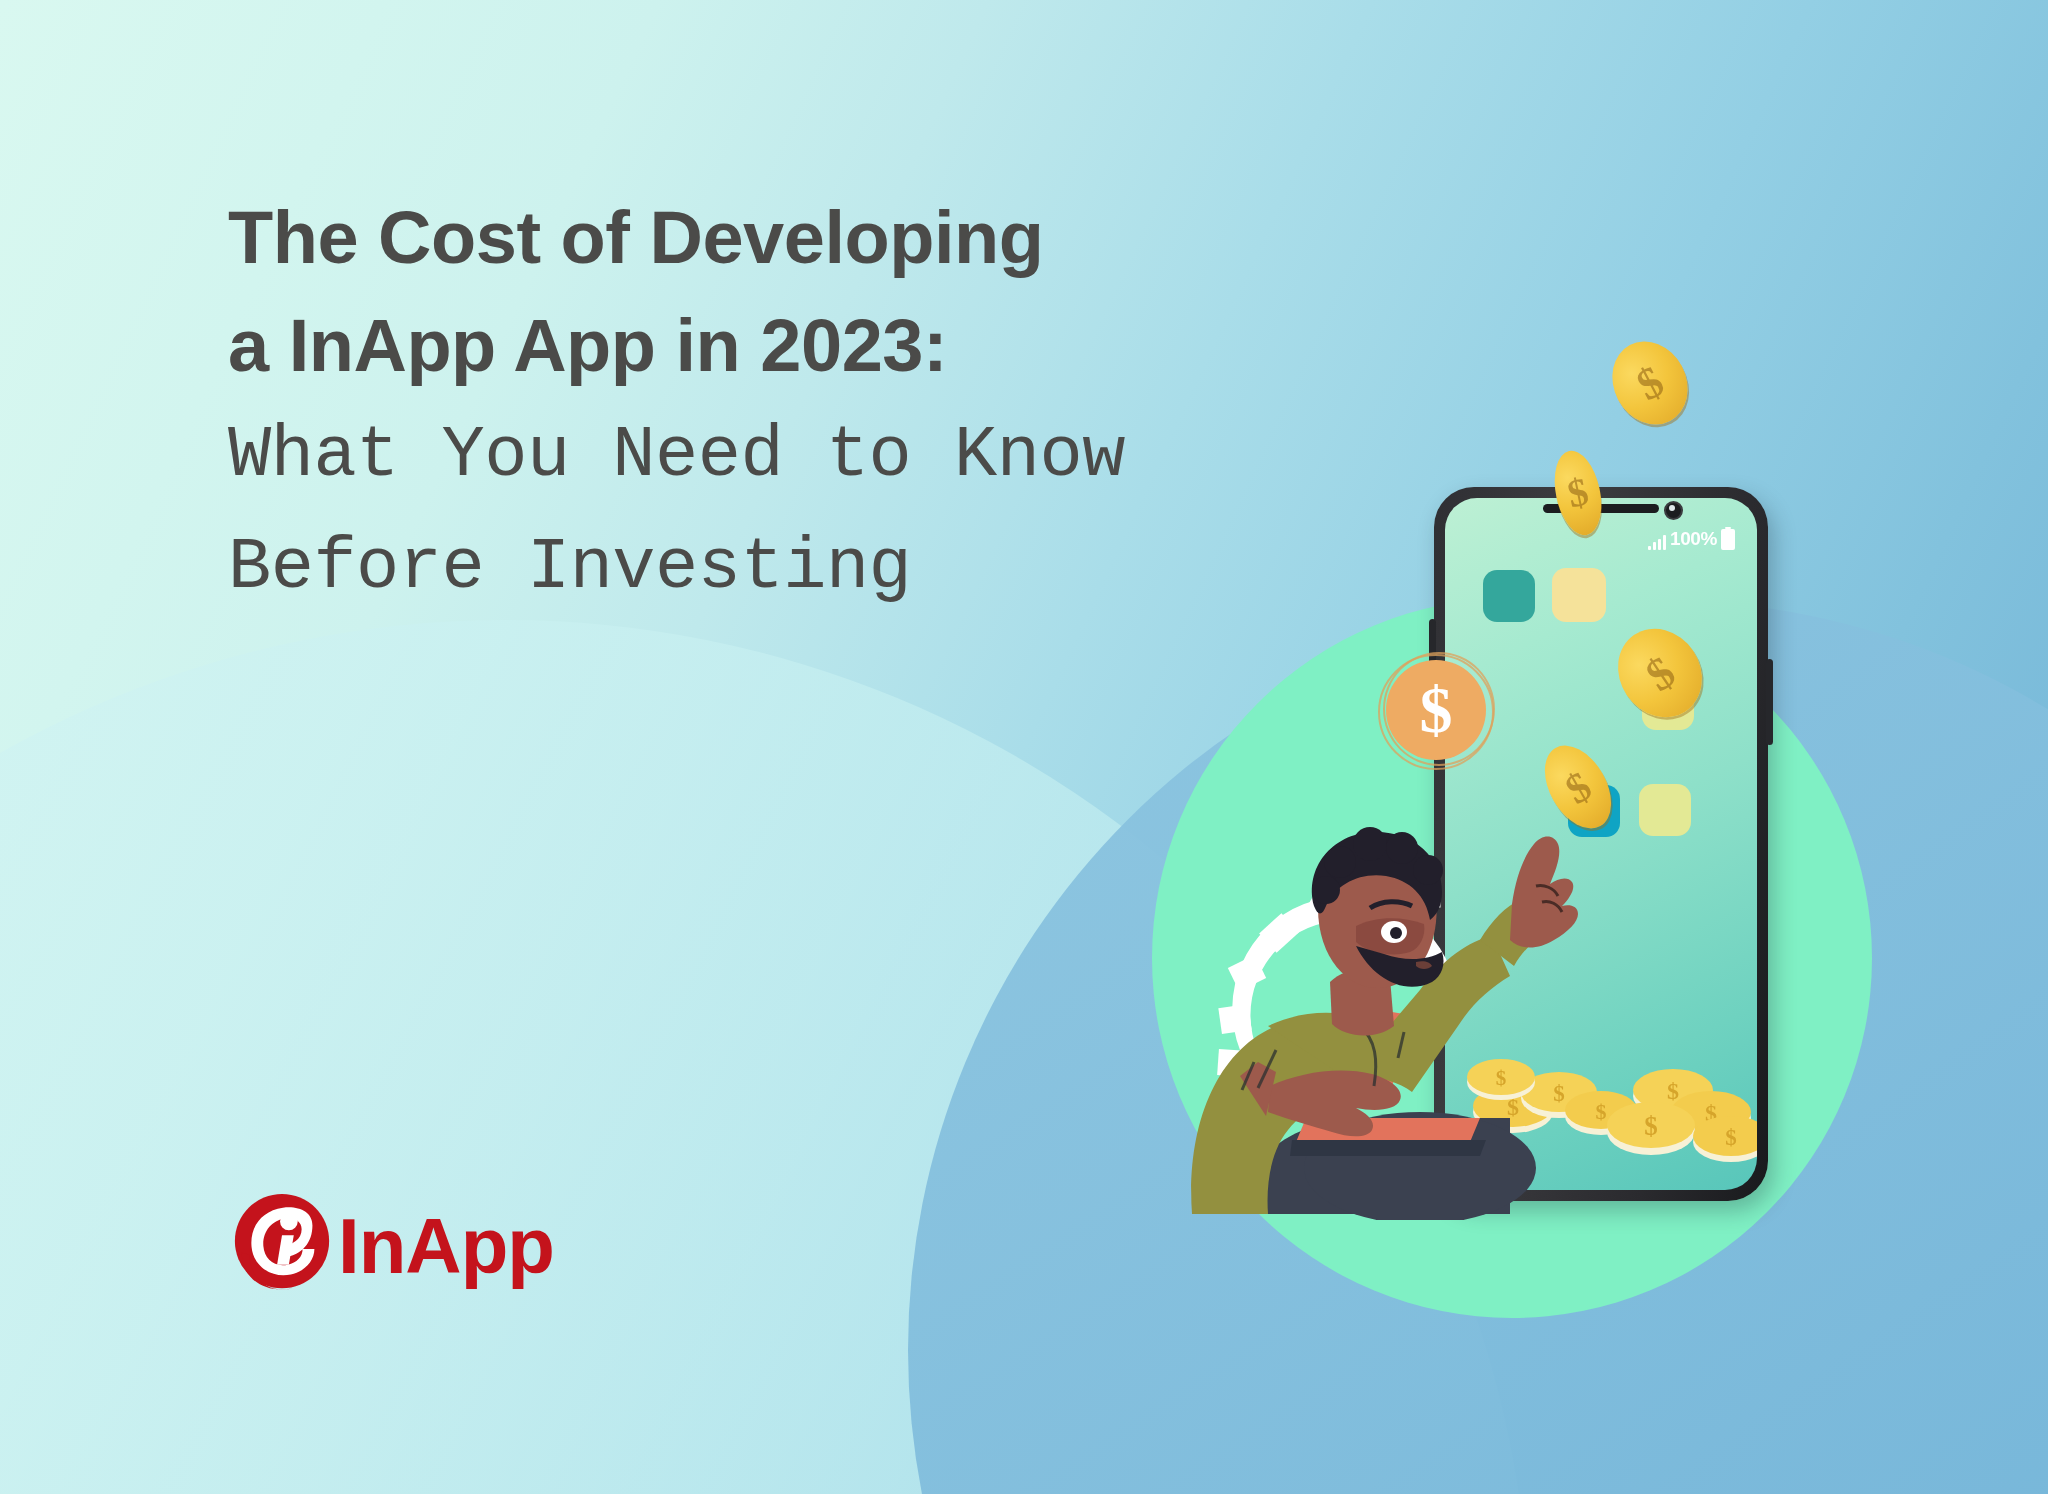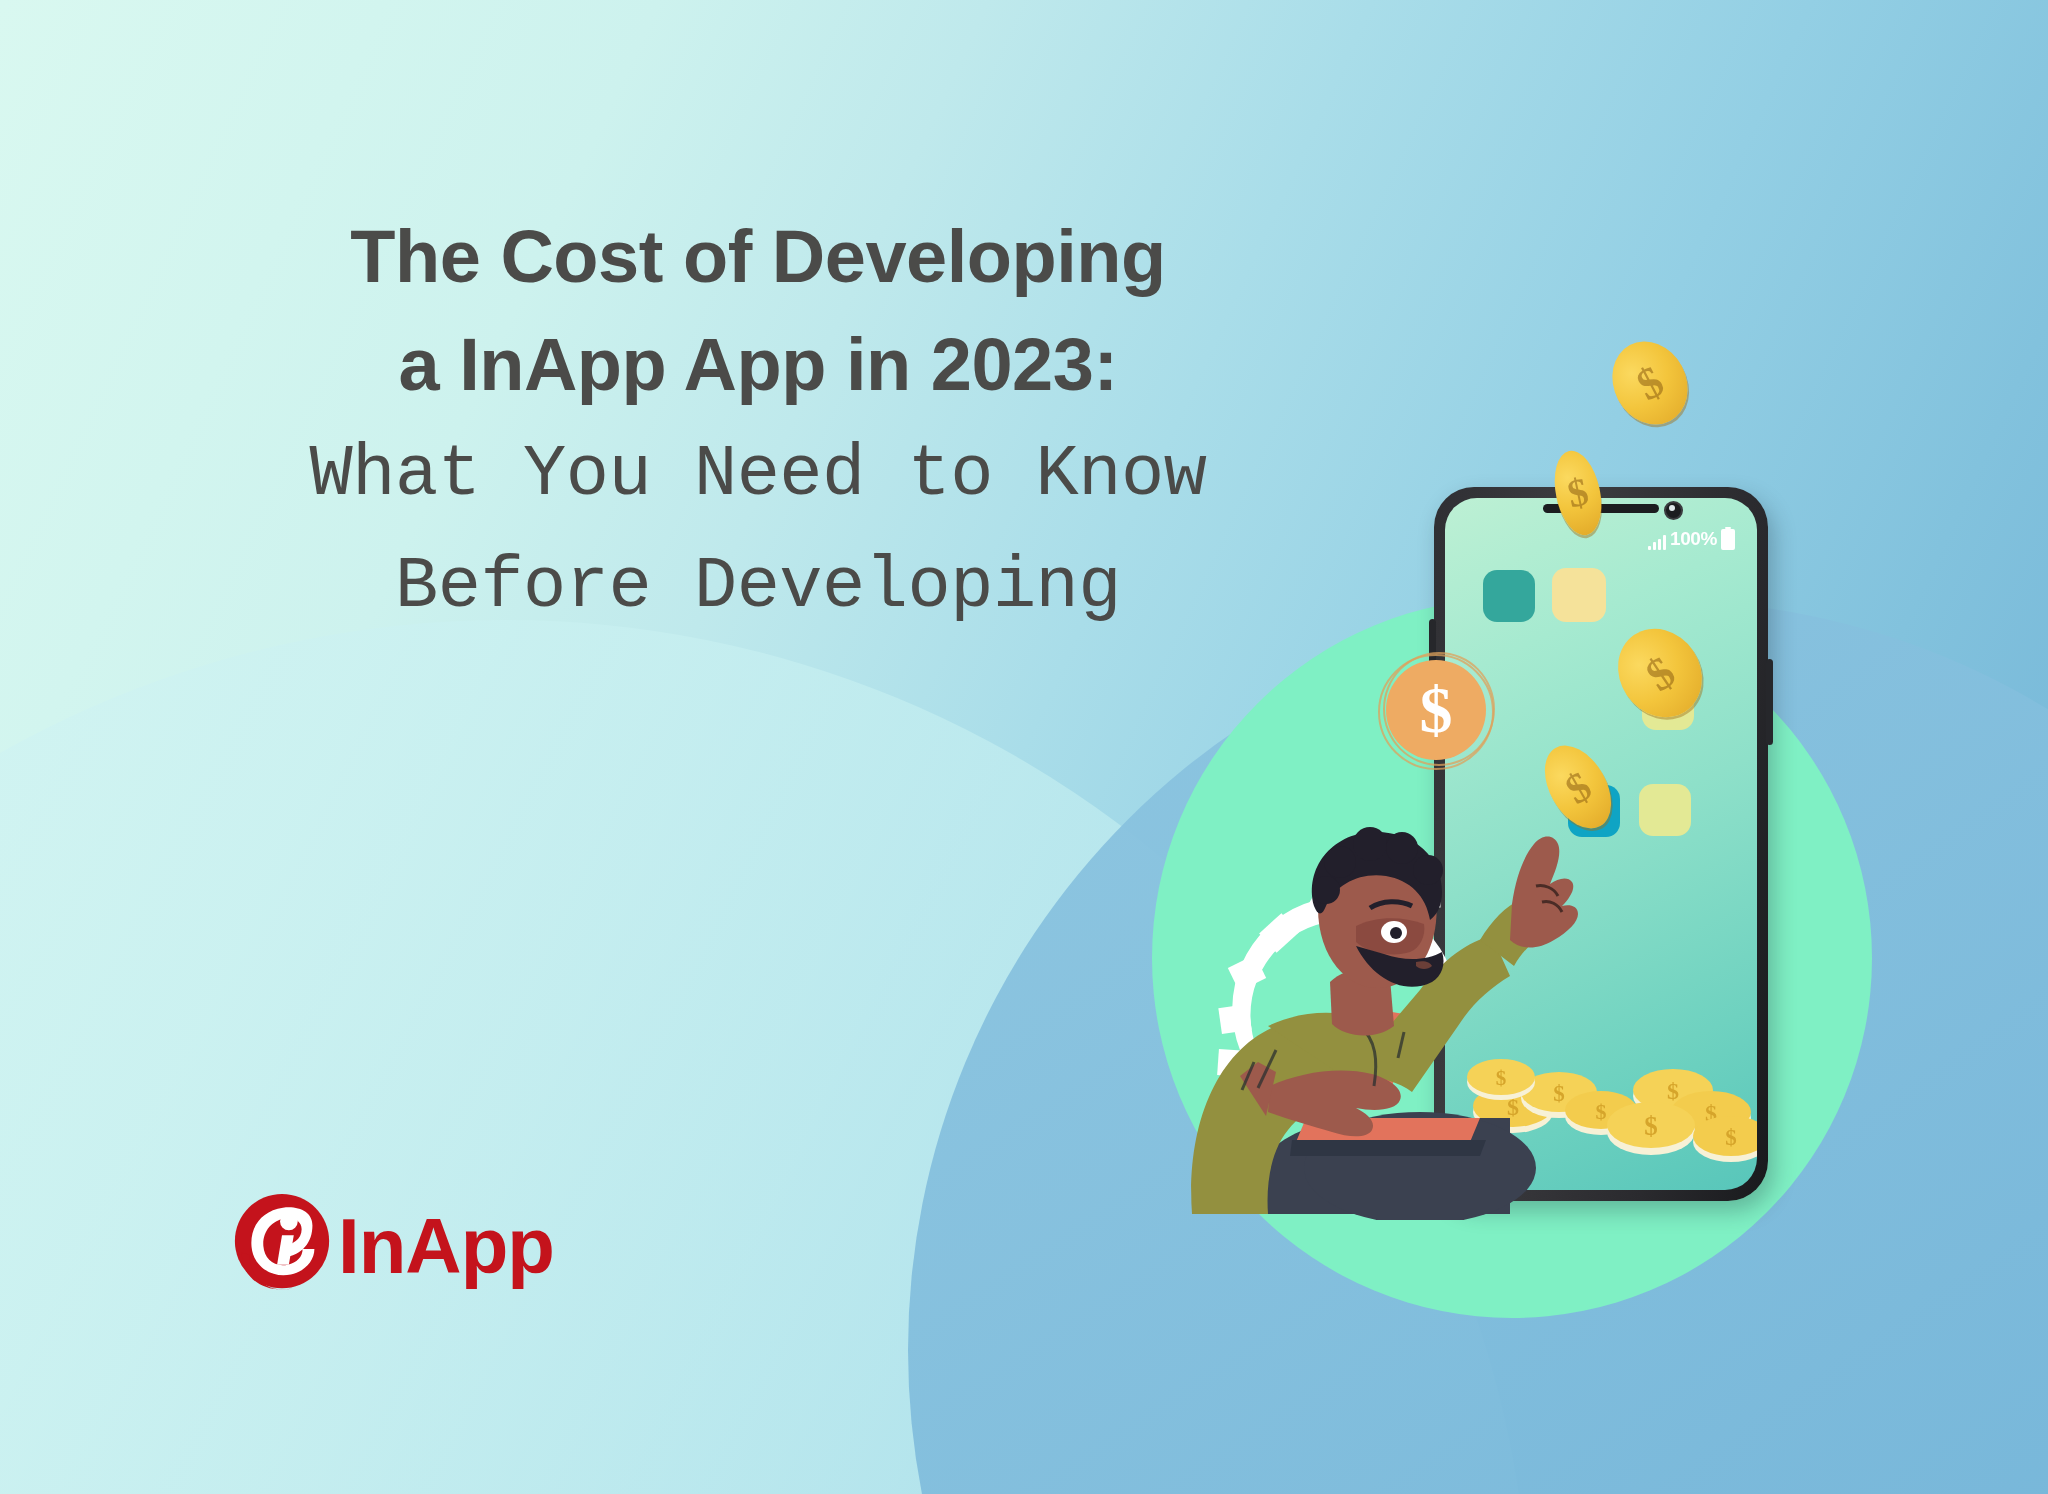--- a/index.html
+++ b/index.html
@@ -54,23 +54,22 @@
     width: 720px;
     height: 720px;
     border-radius: 50%;
     background: #7ff0c4;
   }
 
   
   .headline {
     position: absolute;
     left: 228px;
-    top: 203px;
+    top: 184px;
     width: 1060px;
-    text-align: center;
   }
   .headline .line {
     color: #4b4b49;
     letter-spacing: -0.5px;
     white-space: nowrap;
   }
   .headline .bold {
     font-weight: 700;
     font-size: 74px;
     line-height: 108px;
@@ -265,21 +264,21 @@
 <div id="canvas">
 
   <div class="bg-wave-left"></div>
   <div class="bg-blue-swoosh"></div>
   <div class="mint-circle"></div>
 
   <div class="headline">
     <div class="line bold">The Cost of Developing</div>
     <div class="line bold">a InApp App in 2023:</div>
     <div class="line light">What You Need to Know</div>
-    <div class="line light">Before Developing</div>
+    <div class="line light">Before Investing</div>
   </div>
 
   <div class="logo">
     <svg class="logo-mark" viewBox="0 0 110 110">
       <circle cx="55" cy="50" r="48" fill="#c4131c"></circle>
       <path d="M14 62 C14 90 40 104 66 98 C44 104 22 90 22 64 Z" fill="#c4131c"></path>
       <path d="M86 34 C86 20 72 14 56 16 C34 19 22 36 24 56 C26 76 44 88 64 84 C78 81 88 70 88 58 L76 58 C76 66 70 72 61 74 C47 77 37 68 36 55 C35 41 44 29 58 27 C68 26 75 30 75 38 C75 48 66 54 54 56 L56 67 C76 64 86 51 86 34 Z" fill="#ffffff"></path>
       <ellipse cx="62" cy="30" rx="9" ry="9" fill="#ffffff"></ellipse>
       <path d="M55 44 L67 44 L62 74 L50 74 Z" fill="#ffffff"></path>
     </svg>

